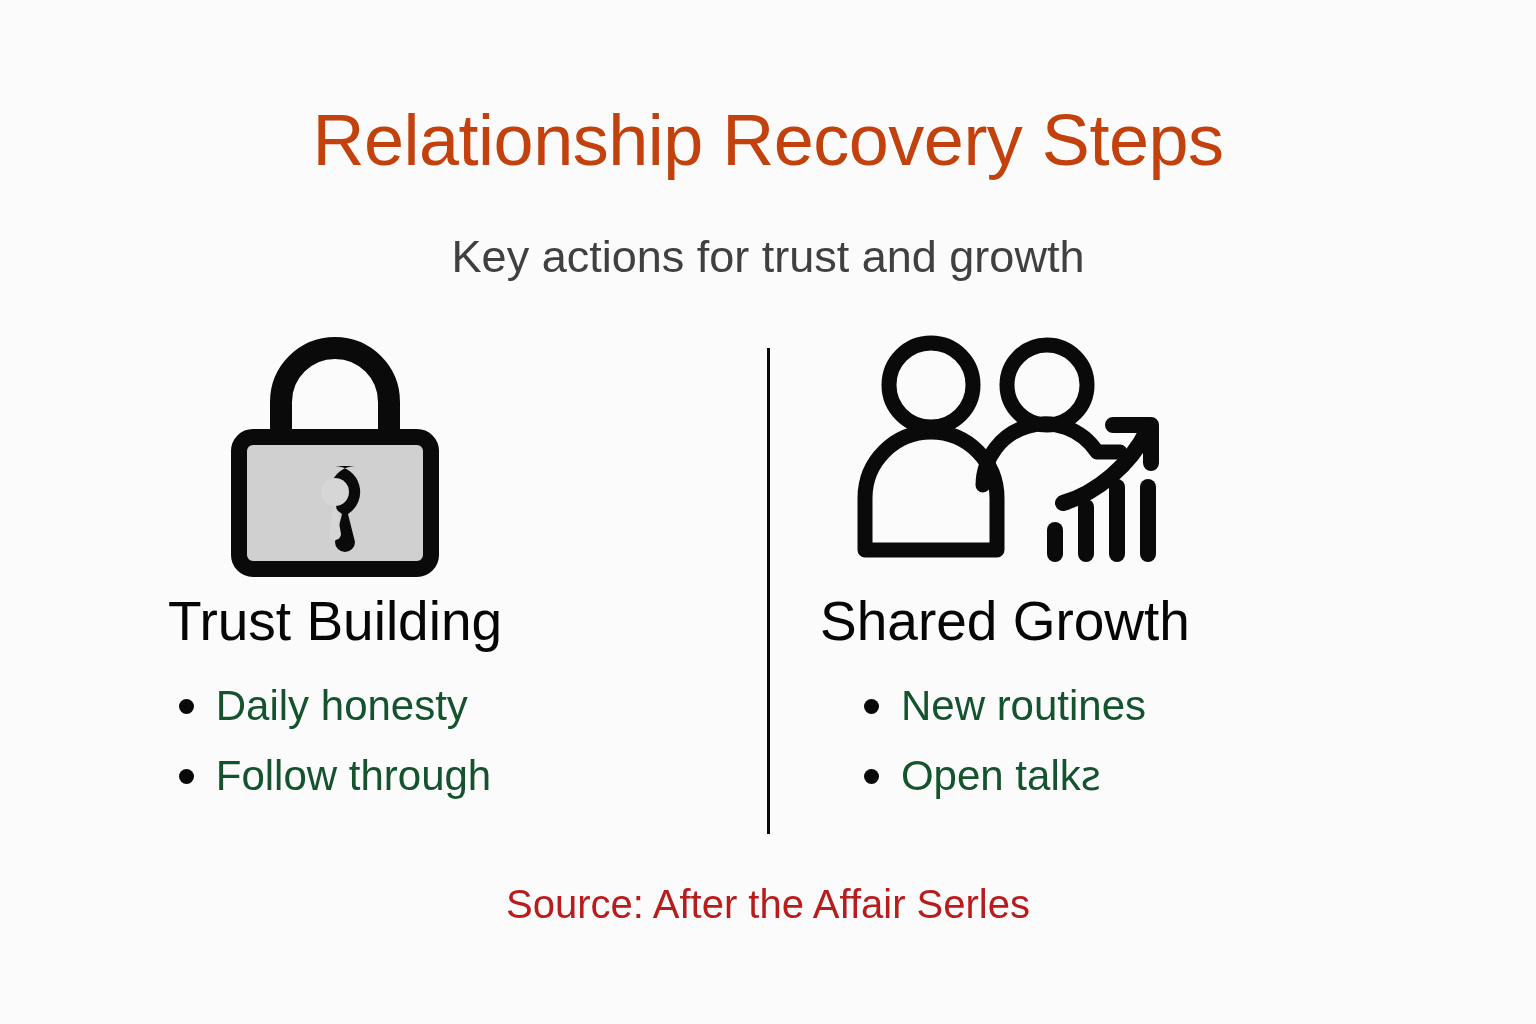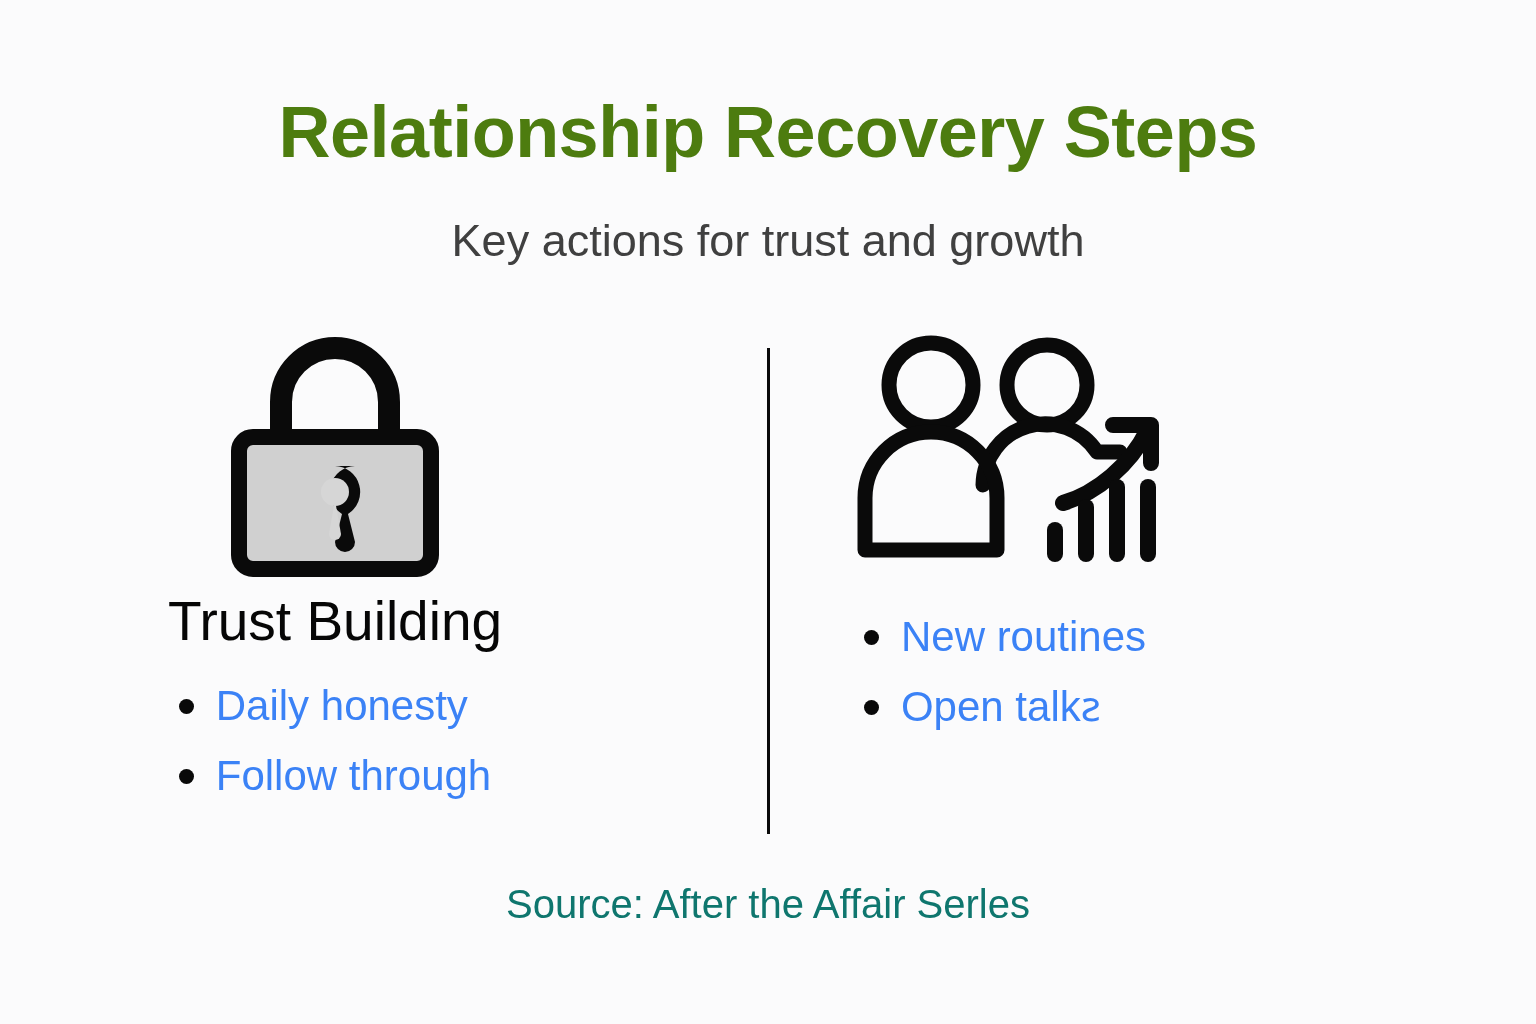--- a/index.html
+++ b/index.html
@@ -27,25 +27,25 @@
   
   .header {
     position: absolute;
     top: 96px;
     left: 0;
     width: 1536px;
     text-align: center;
   }
   .title {
     font-size: 72px;
-    font-weight: bold;
+    font-weight: normal;
     letter-spacing: -0.5px;
     line-height: 1.0;
-    color: #4d7c0f;
-    margin: 0;
+    color: #c2410c;
+    margin: 8px;
     white-space: nowrap;
   }
   .subtitle {
     font-size: 45px;
     font-weight: normal;
     line-height: 1.0;
     color: #404040;
     margin: 0;
     padding-top: 50px;
     white-space: nowrap;
@@ -87,21 +87,21 @@
   }
 
   .bullets {
     list-style: none;
     margin: 0;
     padding: 36px 0 0 0;
   }
   .bullets li {
     font-size: 42px;
     line-height: 1.0;
-    color: #3b82f6;
+    color: #14532d;
     white-space: nowrap;
     display: flex;
     align-items: center;
     padding-bottom: 28px;
   }
   .bullets li:last-child { padding-bottom: 0; }
   .bullet-dot {
     width: 15px;
     height: 15px;
     border-radius: 50%;
@@ -122,21 +122,21 @@
 
   
   .source {
     position: absolute;
     top: 884px;
     left: 0;
     width: 1536px;
     text-align: center;
     font-size: 40px;
     line-height: 1.0;
-    color: #0f766e;
+    color: #b91c1c;
     white-space: nowrap;
   }
 
   svg { display: block; }
 </style>
 </head>
 <body>
 
 <div class="poster">
 
@@ -200,20 +200,21 @@
           </g>
 
           <g fill="#0a0a0a">
             <rect x="212" y="187" width="16" height="40" rx="8"></rect>
             <rect x="243" y="164" width="16" height="63" rx="8"></rect>
             <rect x="274" y="144" width="16" height="83" rx="8"></rect>
             <rect x="305" y="144" width="16" height="83" rx="8"></rect>
           </g>
         </svg>
       </div>
+      <h2 class="col-heading">Shared Growth</h2>
       <ul class="bullets">
         <li>
           <span class="bullet-dot"></span>
           <span>New routines</span>
         </li>
         <li>
           <span class="bullet-dot"></span>
           <span>Open talkꙅ</span>
         </li>
       </ul>

